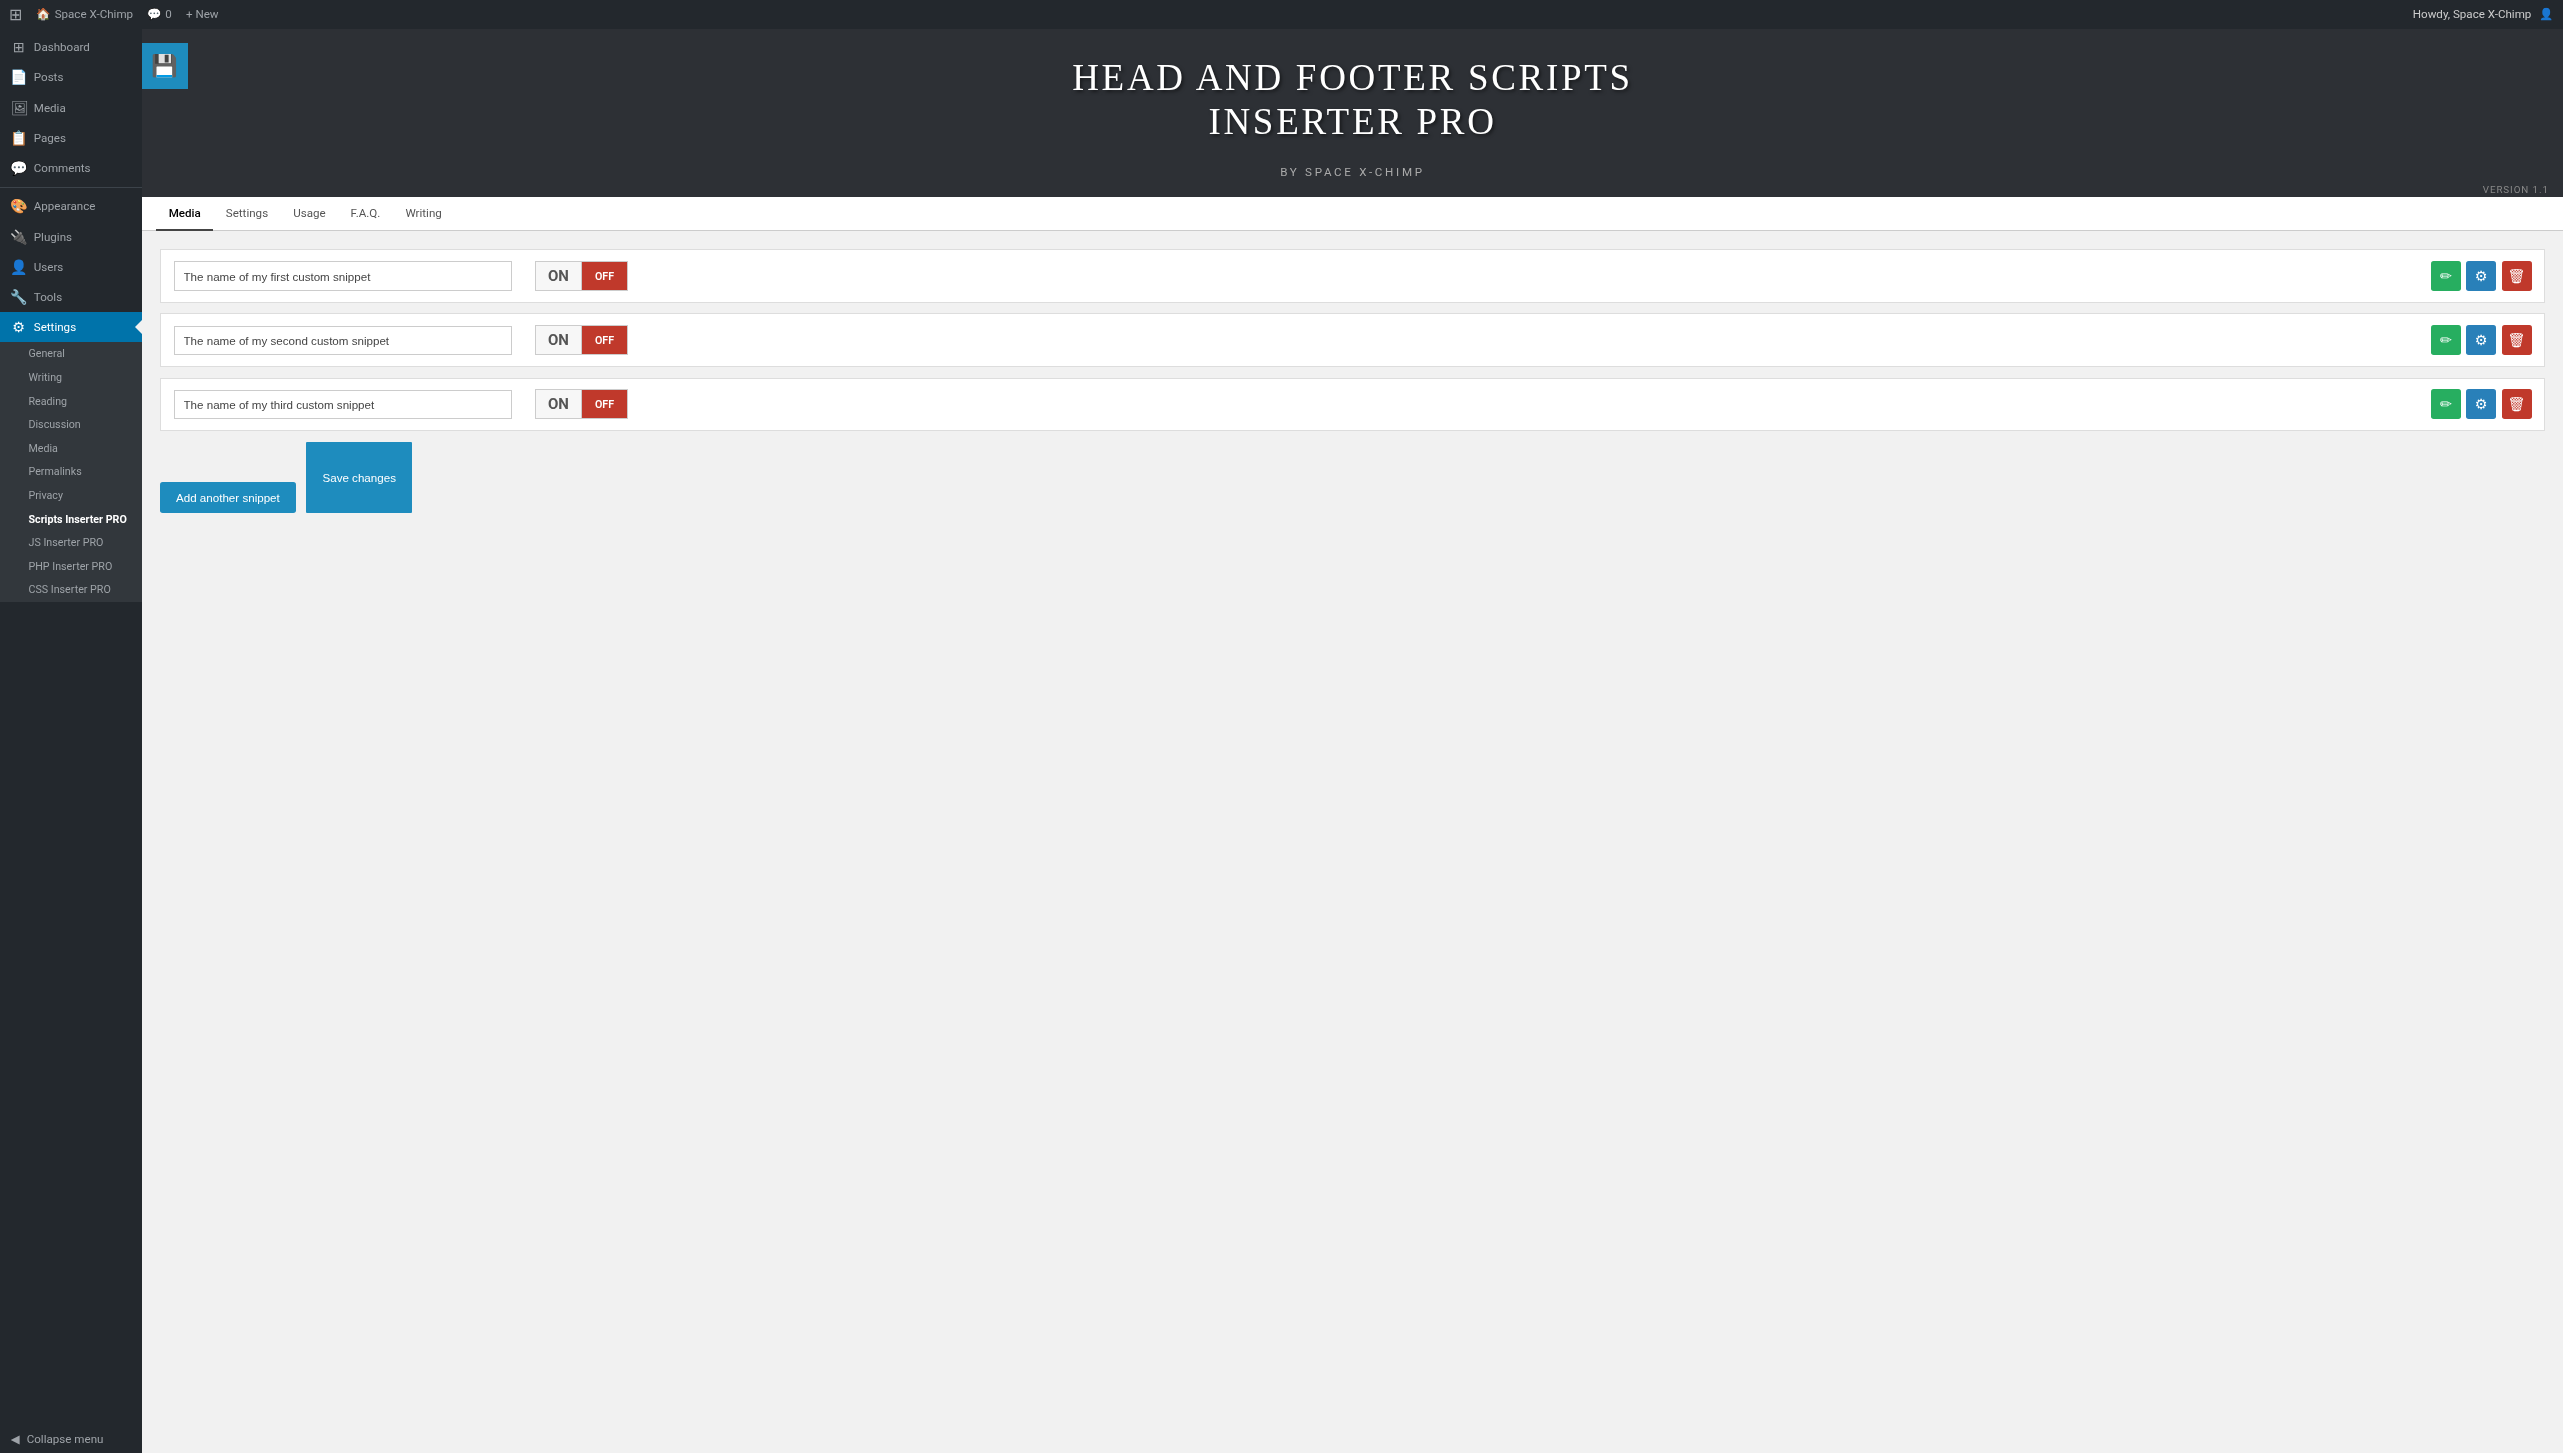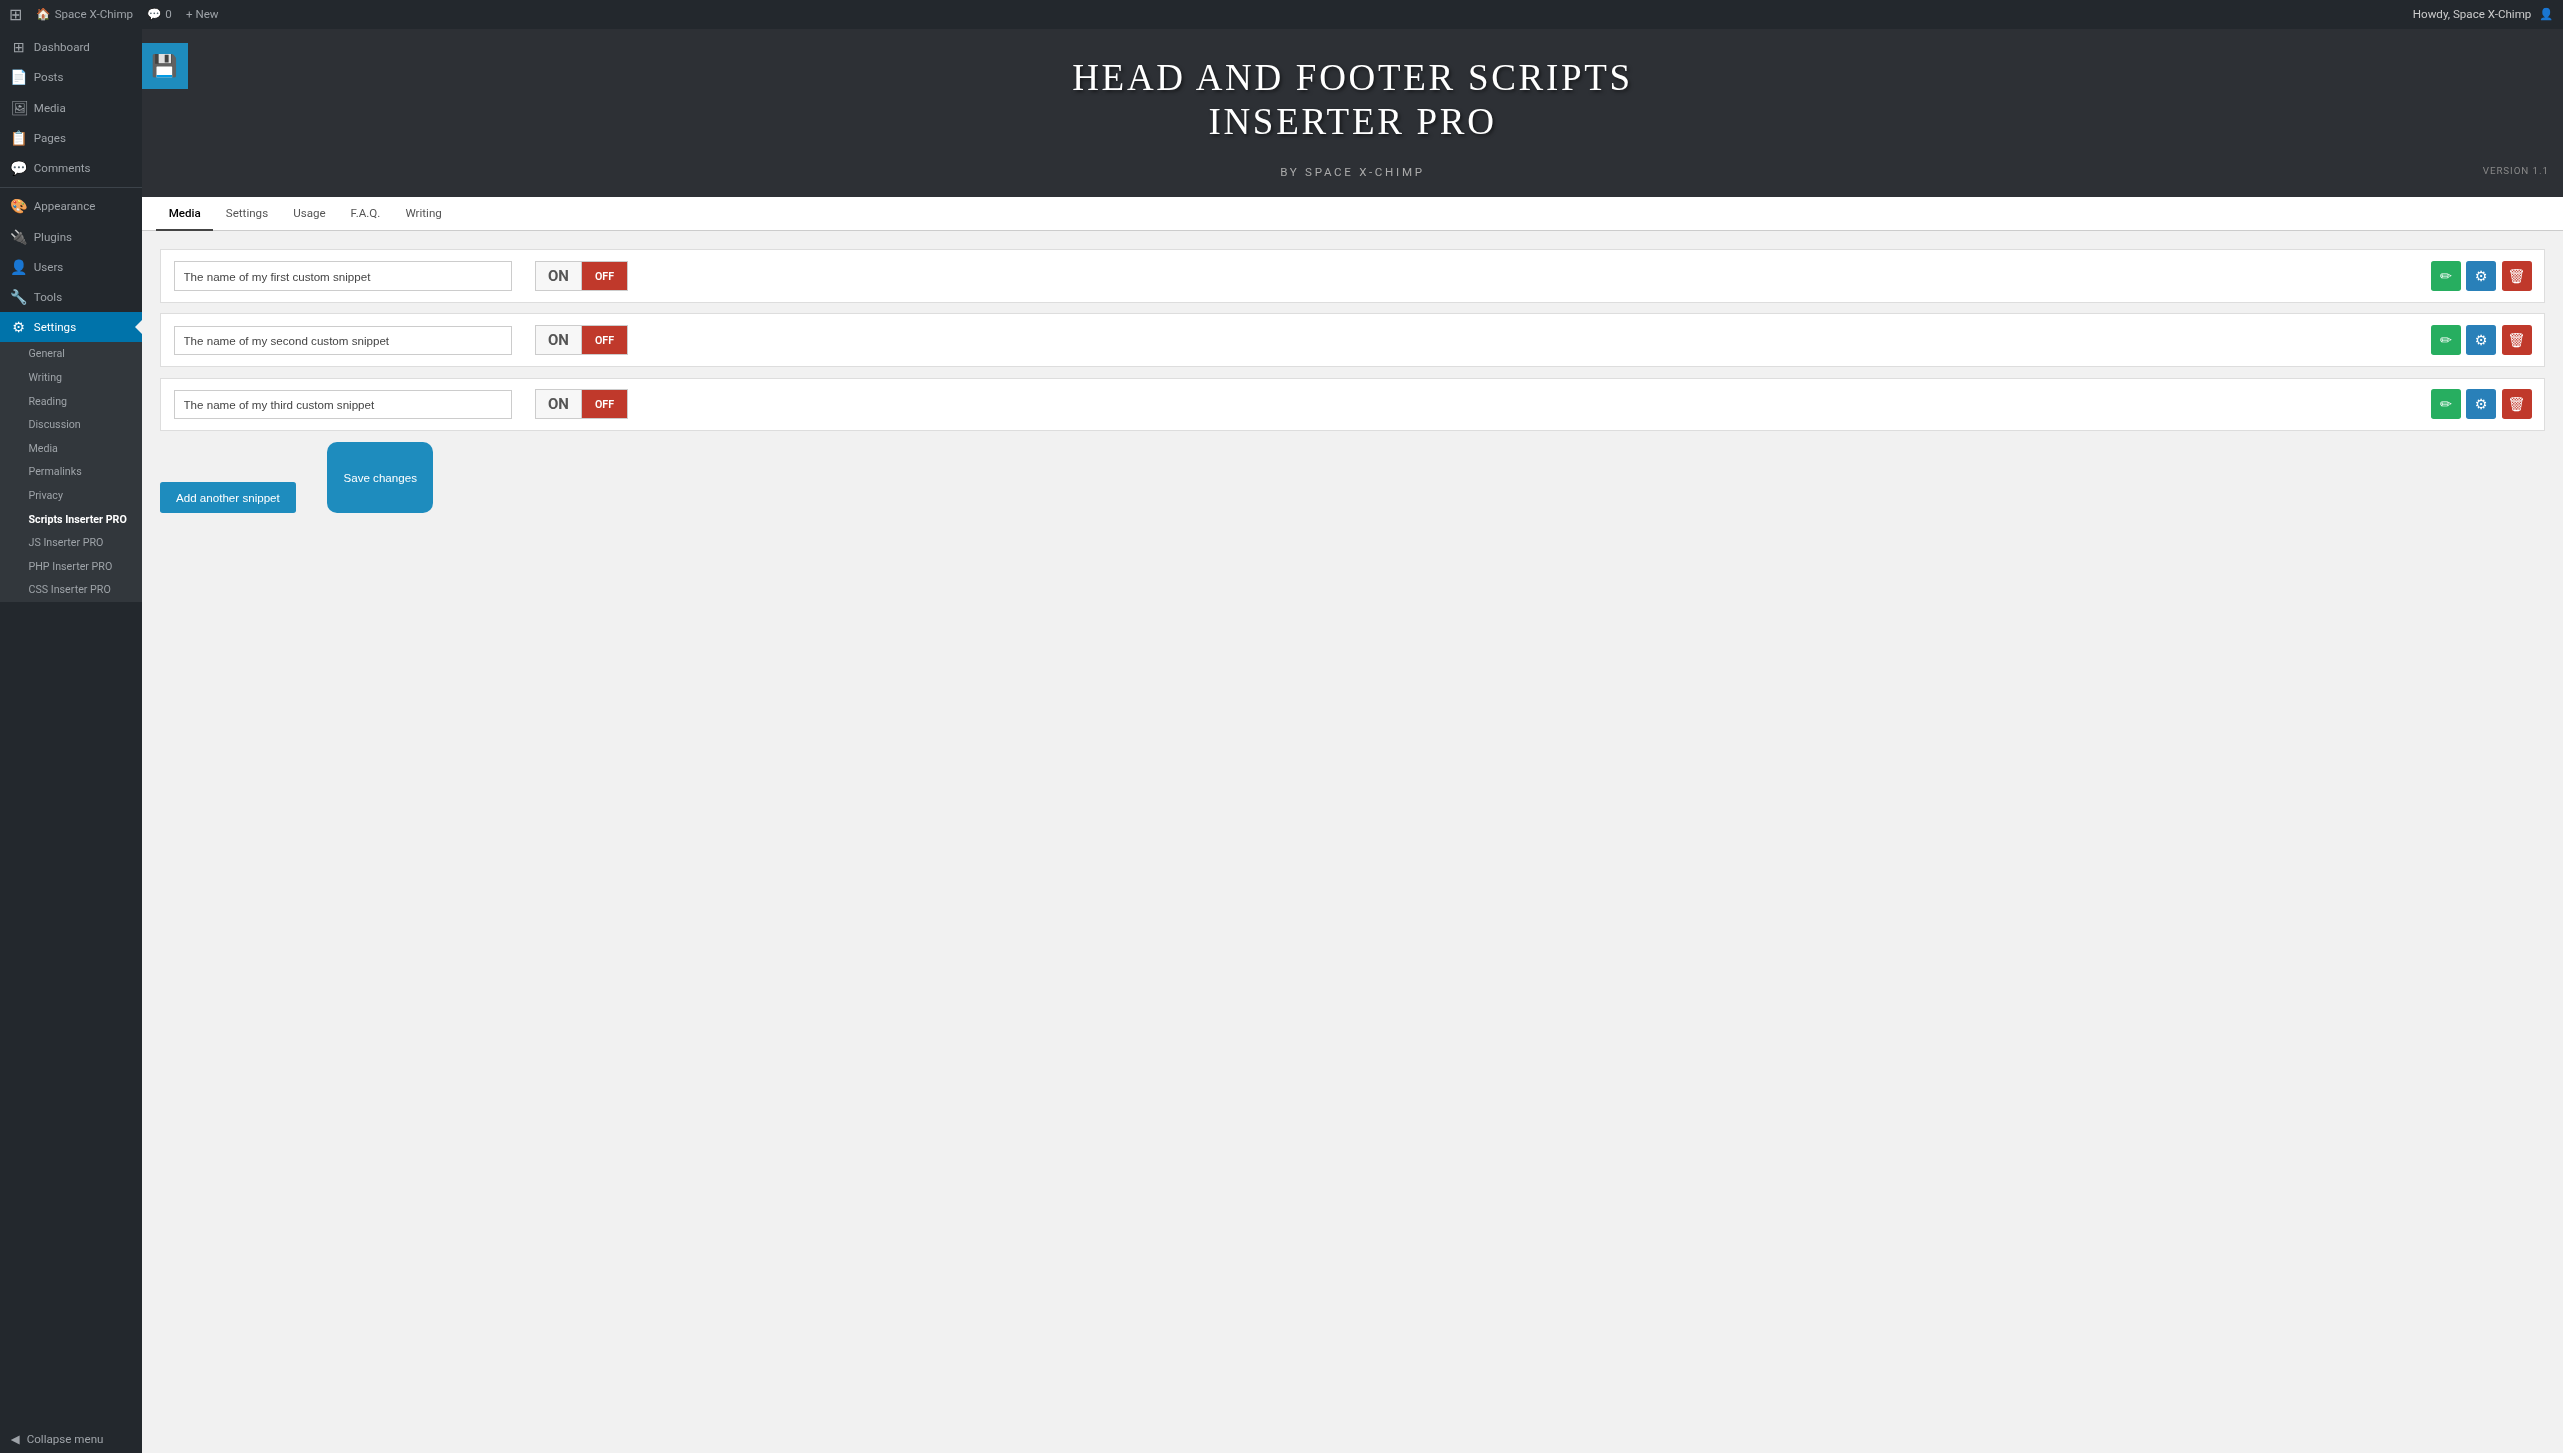--- a/index.html
+++ b/index.html
@@ -90,21 +90,21 @@
     }
     .plugin-header .byline {
       font-size: 11.6px;
       letter-spacing: 2.7px;
       color: #aaa;
       margin-top: 21px;
       text-transform: uppercase;
     }
     .plugin-header .version {
       position: absolute;
-      bottom: 21px;
+      bottom: 2px;
       right: 14.2px;
       font-size: 9.8px;
       color: #888;
       letter-spacing: 0.9px;
     }
     .save-icon-btn {
       position: absolute;
       top: 14.2px;
       left: 0;
       background: #1e8cbe;
@@ -224,22 +224,21 @@
       border-radius: 2.7px;
       margin-top: 40px;
     }
     .btn-save {
       background: #1e8cbe;
       color: #fff;
       border: none;
       padding: 22px 16px;
       font-size: 11.6px;
       cursor: pointer;
-      border-radius: 10px;
-      margin-left: 21px;
+      border-radius: 1px;
     }
 
     
     .page-footer {
       padding: 14.2px 18px;
       font-size: 10.7px;
       color: #666;
       border-top: 0.9px solid #ddd;
     }
     .page-footer a { color: #0073aa; text-decoration: none; }

